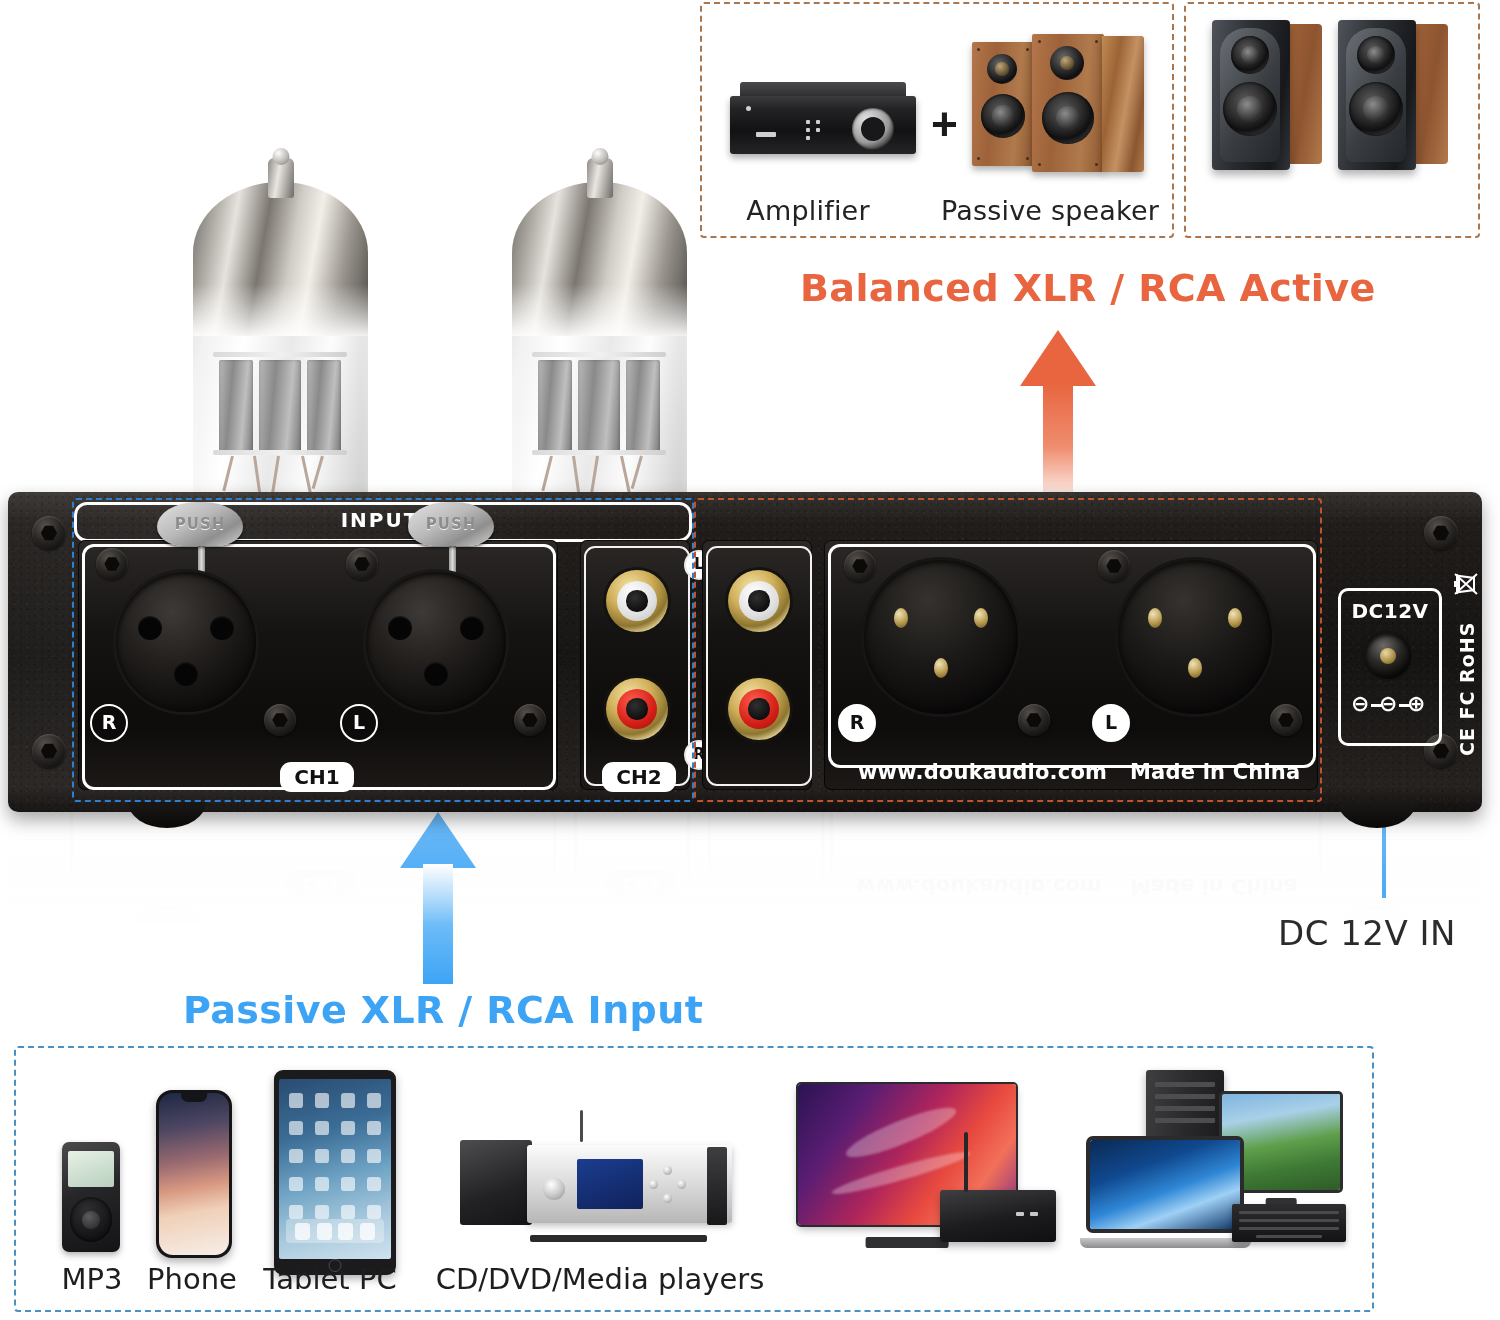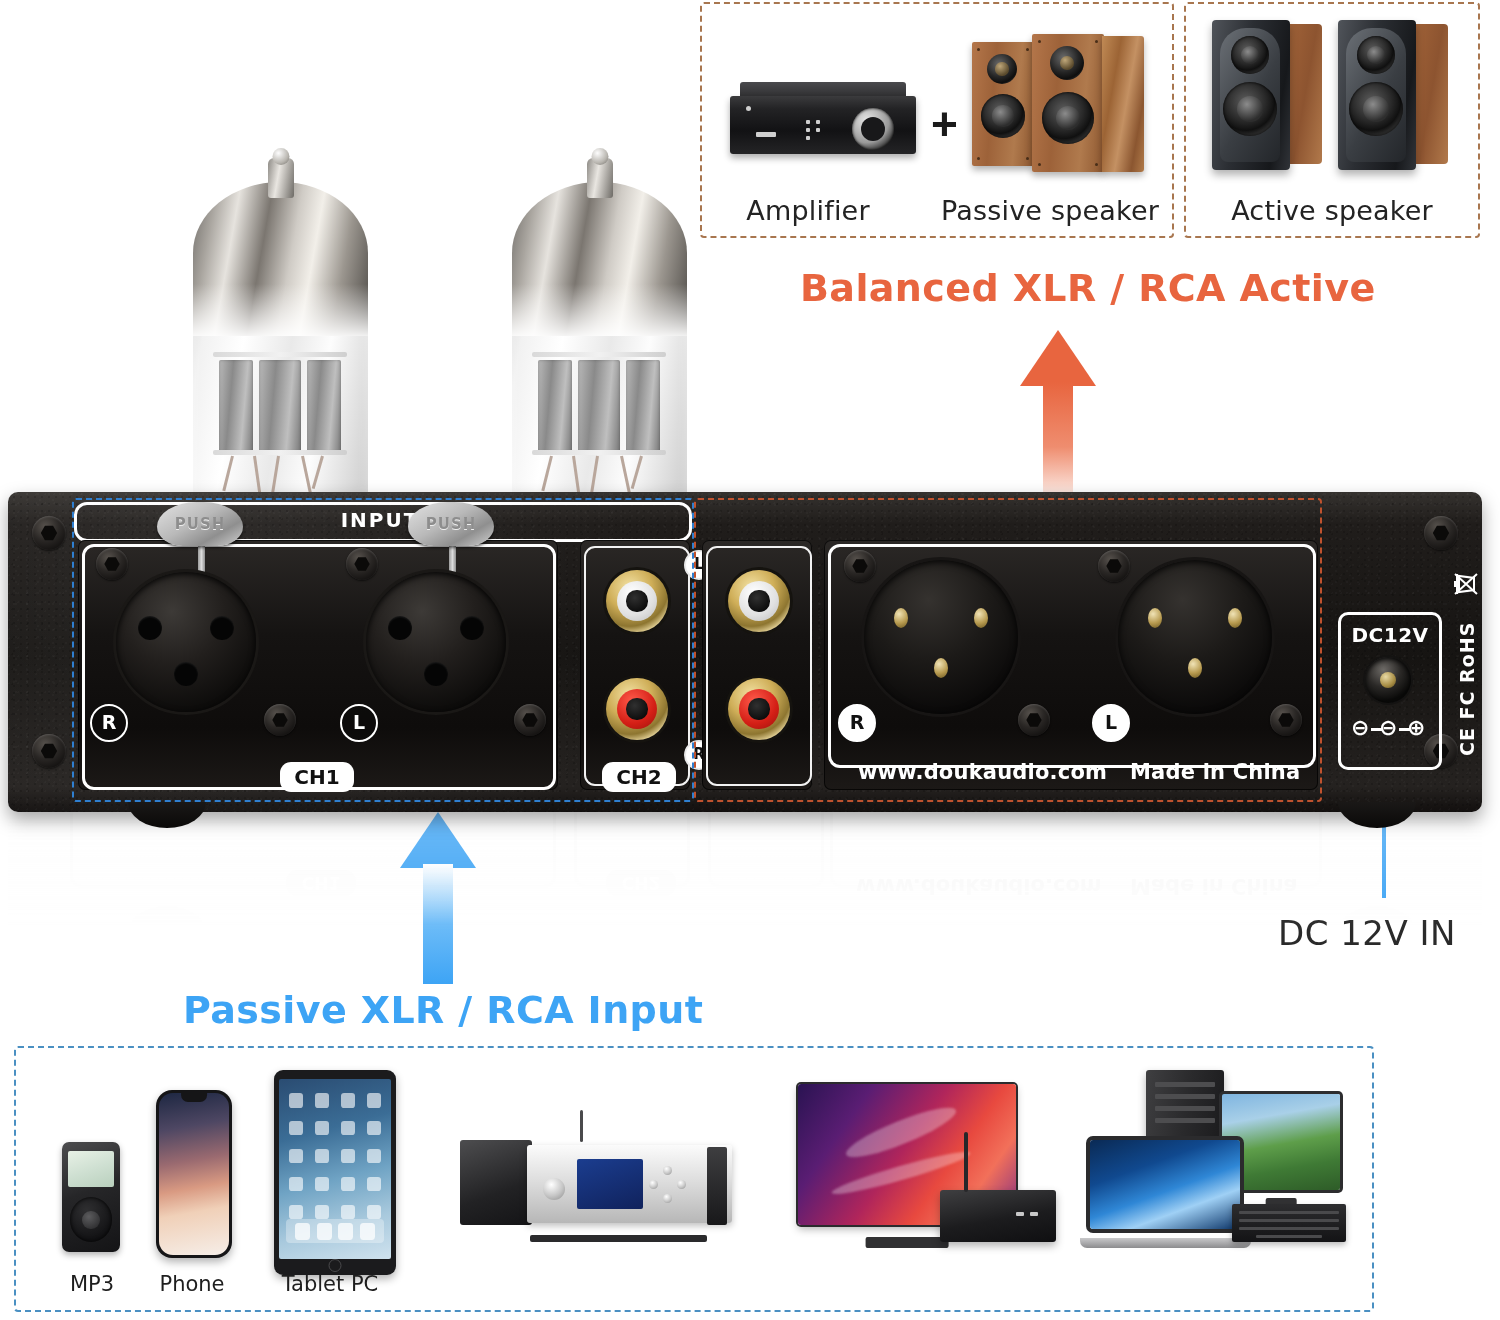--- a/index.html
+++ b/index.html
@@ -209,21 +209,21 @@
   .rtxt{position:absolute;color:#cfcfcf;font-weight:700;font-size:21px;
      font-family:"DejaVu Sans",sans-serif;}
   .rpill{position:absolute;background:#ececec;border-radius:11px;color:#fdfdfd;
      font-weight:700;font-size:17px;text-align:center;font-family:"DejaVu Sans",sans-serif;}
   .rbox{position:absolute;border:3px solid #f0f0f0;border-radius:12px;}
   .rfoot{position:absolute;border-radius:0 0 50% 50%/0 0 100% 100%;background:#e4e4e4;}
 
   
   #sources-box{left:14px;top:1046px;width:1356px;height:262px;
      border:2px dashed #4a90c2;border-radius:4px;background:#fff;}
-  .srclabel{position:absolute;bottom:14px;text-align:center;font-size:21px;color:#1e1e1e;
+  .srclabel{position:absolute;bottom:14px;text-align:center;font-size:29px;color:#1e1e1e;
      font-family:"DejaVu Sans",sans-serif;white-space:nowrap;}
 
   
   .mp3{position:absolute;border-radius:7px;
      background:linear-gradient(160deg,#4c4c4e,#262628 45%,#141416);box-shadow:0 3px 6px rgba(0,0,0,.3);}
   .mp3 .scr{position:absolute;left:11%;top:8%;width:78%;height:33%;border-radius:2px;
      background:linear-gradient(160deg,#e8f1e6,#cfe0d2 50%,#b9d0bd);}
   .mp3 .wheel{position:absolute;left:13%;top:50%;width:74%;height:41%;border-radius:50%;
      background:radial-gradient(circle at 40% 30%,#2f2f31,#121214 72%);box-shadow:inset 0 0 4px #000;}
   .mp3 .wheel::after{content:"";position:absolute;left:30%;top:30%;width:40%;height:40%;border-radius:50%;
@@ -362,21 +362,20 @@
     </div>
 
     <div class="abs" style="left:126px;top:0;width:110px;height:152px;">
       <div class="wood" style="left:70px;top:4px;width:40px;height:140px;"></div>
       <div class="blk" style="left:0;top:0;width:78px;height:150px;"></div>
       <div class="baff" style="left:8px;top:8px;width:60px;height:134px;border-radius:26px 26px 8px 8px;"></div>
       <div class="drv" style="left:19px;top:16px;width:38px;height:38px;"></div>
       <div class="drv" style="left:11px;top:62px;width:54px;height:54px;"></div>
     </div>
   </div>
-  <div class="topcap">Active speaker</div>
 </div>
 
 <div class="abs" id="hdg-output">Balanced XLR / RCA Active</div>
 <div class="abs arrow-up" id="arrow-out">
   <div class="head"></div>
     <div class="shaft"></div>
 </div>
 
 <div class="abs" id="hdg-input">Passive XLR / RCA Input</div>
 <div class="abs arrow-up" id="arrow-in">
@@ -519,21 +518,21 @@
     <div class="pin3" style="left:110px;top:48px;width:14px;height:20px;"></div>
     <div class="pin3" style="left:70px;top:98px;width:14px;height:20px;"></div>
   </div>
   <div class="hexscrew" style="left:1090px;top:58px;width:32px;height:32px;"></div>
   <div class="hexscrew" style="left:1262px;top:212px;width:32px;height:32px;"></div>
   <div class="circ-lab" style="left:1084px;top:212px;width:34px;height:34px;line-height:32px;font-size:19px;background:#fff;color:#111;border-color:#fff;">L</div>
 
   <div id="brandline" style="left:850px;top:268px;">www.doukaudio.com</div>
   <div id="madeline" style="left:1122px;top:268px;">Made in China</div>
 
-  <div id="dc-block" style="left:1330px;top:120px;width:98px;height:152px;">
+  <div id="dc-block" style="left:1330px;top:96px;width:98px;height:152px;">
     <div id="dc-text" style="top:8px;">DC12V</div>
     <div id="dc-jack" style="left:24px;top:42px;width:46px;height:46px;">
       <div class="ctr"></div>
     </div>
     <div class="polsym" style="left:10px;top:100px;font-size:22px;">⊖</div>
     <div class="abs" style="left:30px;top:113px;width:12px;height:3px;background:#fff;"></div>
     <div class="polsym" style="left:38px;top:100px;font-size:22px;">⊖</div>
     <div class="abs" style="left:58px;top:113px;width:12px;height:3px;background:#fff;"></div>
     <div class="polsym" style="left:66px;top:100px;font-size:22px;">⊕</div>
   </div>
@@ -610,20 +609,21 @@
     <div class="body"></div>
     <div class="disp"></div>
     <div class="knb" style="left:30%;top:44%;width:22px;height:22px;"></div>
     <div class="knb" style="left:73%;top:34%;width:9px;height:9px;"></div>
     <div class="knb" style="left:73%;top:58%;width:9px;height:9px;"></div>
     <div class="knb" style="left:68%;top:46%;width:9px;height:9px;"></div>
     <div class="knb" style="left:78%;top:46%;width:9px;height:9px;"></div>
     <div class="rblk" style="left:89%;top:18%;width:20px;height:66%;"></div>
     <div class="abs" style="left:25%;bottom:2px;width:64%;height:7px;border-radius:2px;background:#2a2a2c;"></div>
   </div>
+  <div class="srclabel" style="left:408px;width:352px;">CD/DVD/Media players</div>
 
   <div class="tv" style="left:782px;top:36px;width:218px;height:164px;">
     <div class="scr">
       <div class="swoosh" style="left:20%;top:26%;width:54%;height:16%;transform:rotate(-22deg);"></div>
       <div class="swoosh" style="left:14%;top:58%;width:66%;height:10%;transform:rotate(-16deg);"></div>
     </div>
     <div class="stand"></div>
   </div>
   <div class="stb" style="left:924px;top:142px;width:116px;height:52px;">
     <div class="ant" style="left:24px;top:-58px;height:60px;"></div>

